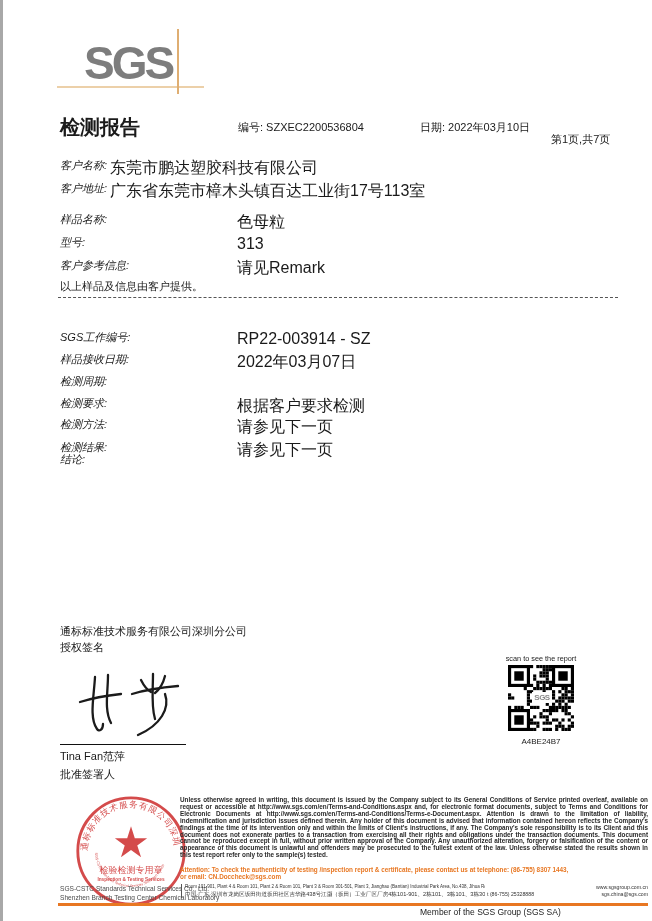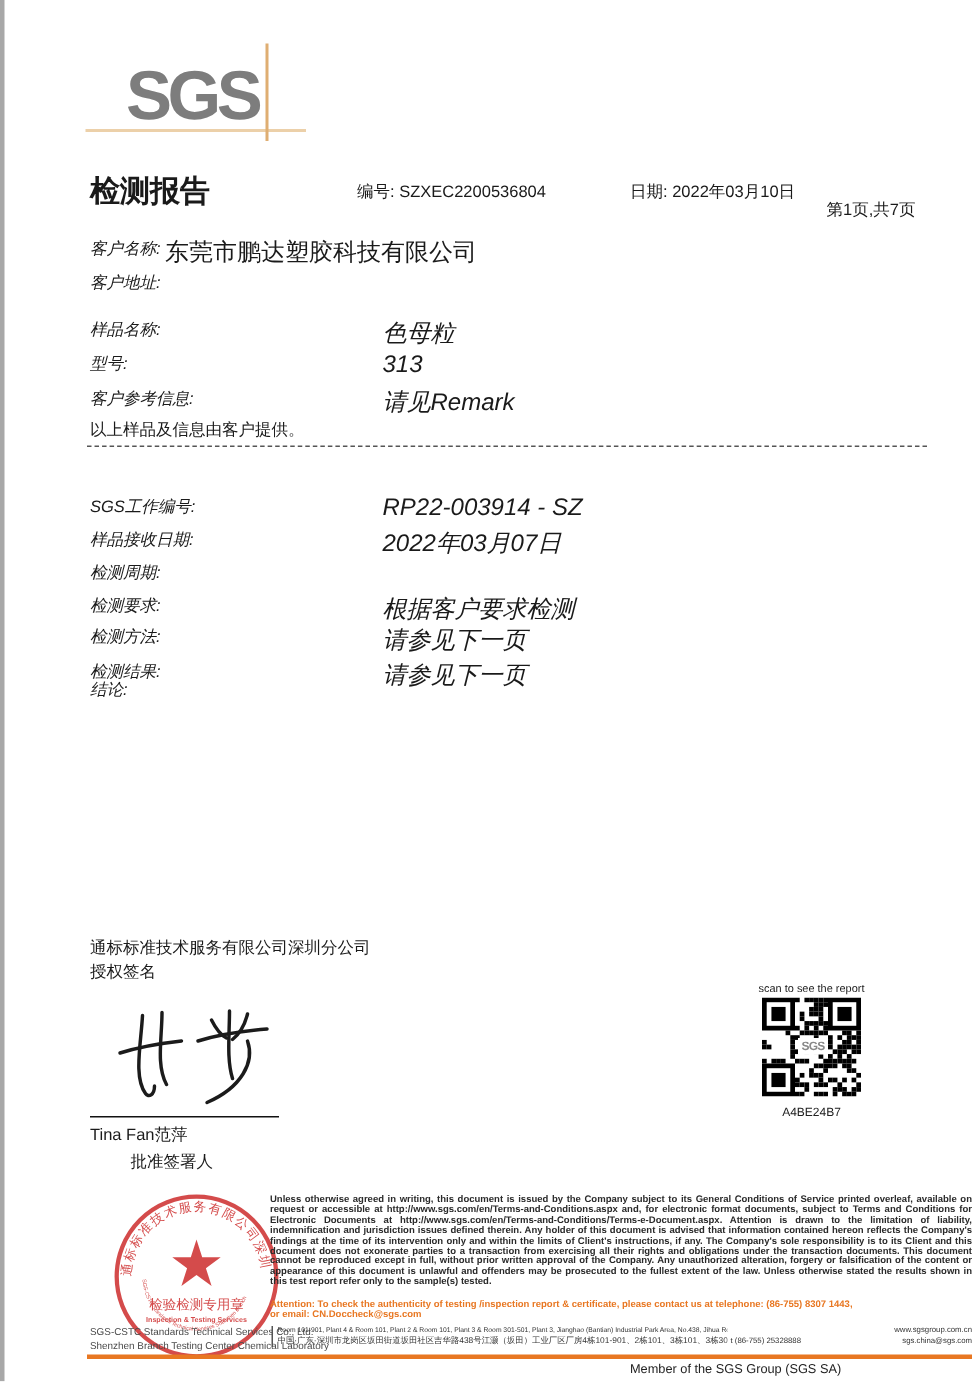--- a/index.html
+++ b/index.html
@@ -11,35 +11,35 @@
   #logo-text{left:84px;top:36px;font-size:46px;font-weight:bold;color:#7d7d7d;letter-spacing:-3px;}
   #logo-hline{left:57px;top:86px;width:147px;height:2px;background:#ecd0a9;}
   #logo-vline{left:177px;top:29px;width:2px;height:65px;background:#dfae72;}
   
   #report-title{left:60px;top:114px;font-size:20px;font-weight:bold;}
   .hmeta{top:120px;font-size:11px;}
   #hm-no{left:238px;} #hm-date{left:420px;} #hm-page{left:551px;margin-top:12px;}
   
   .lbl{left:60px;font-size:11px;font-style:italic;}
   .val{font-size:16px;}
-  .v1{left:110px;} .v2{left:255px;font-style:italic;}
+  .v1{left:110px;} .v2{left:237px;}
   .r0{top:158px}.r1{top:181px}
   .s0{top:212px}.s1{top:235px}.s2{top:258px}
   #sample-note{left:60px;top:279px;font-size:11px;}
   #divider{left:58px;top:297px;width:560px;border-top:1px dashed #555;}
   .g0{top:330px}.g1{top:352px}.g2{top:374px}.g3{top:396px}.g4{top:417px}.g5{top:440px}
   #conclusion-label{top:452px;}
   #conclusion-text{left:237px;top:448px;width:384px;font-size:11px;line-height:16.5px;text-align:justify;}
   
   #sig-company{left:60px;top:624px;font-size:11px;}
   #sig-auth{left:60px;top:640px;font-size:11px;text-align:right;}
   #signature-svg{left:68px;top:666px;}
   #sig-line{left:60px;top:744px;width:126px;height:1px;background:#111;}
   #sig-name{left:60px;top:749px;font-size:11px;}
-  #sig-role{left:60px;top:767px;font-size:11px;margin-left:27px;}
+  #sig-role{left:60px;top:767px;font-size:11px;}
   
   #qr-caption{left:500px;top:654px;width:82px;font-size:7.3px;text-align:center;color:#222;}
   #qr-wrap{left:508px;top:665px;width:66px;height:66px;}
   #qr-center{position:absolute;left:24px;top:27px;width:20px;height:11px;background:#fff;
              font-size:8px;font-weight:bold;color:#8a8a8a;text-align:center;line-height:11px;letter-spacing:-0.5px;}
   #qr-code-text{left:500px;top:737px;width:82px;font-size:8px;text-align:center;color:#222;}
   
   #stamp-svg{left:74px;top:794px;opacity:.88;}
   #disclaimer{left:180px;top:797px;width:468px;font-size:6.35px;line-height:6.9px;
               text-align:justify;color:#2a2a2a;font-weight:600;}
@@ -67,20 +67,21 @@
   <div id="logo-vline" class="abs"></div>
 
   <div id="report-title" class="abs">检测报告</div>
   <div id="hm-no" class="abs hmeta">编号: SZXEC2200536804</div>
   <div id="hm-date" class="abs hmeta">日期: 2022年03月10日</div>
   <div id="hm-page" class="abs hmeta">第1页,共7页</div>
 
   <div class="abs lbl r0">客户名称:</div>
   <div class="abs val v1 r0">东莞市鹏达塑胶科技有限公司</div>
   <div class="abs lbl r1">客户地址:</div>
+  <div class="abs val v1 r1">广东省东莞市樟木头镇百达工业街17号113室</div>
 
   <div class="abs lbl s0">样品名称:</div>
   <div class="abs val v2 s0">色母粒</div>
   <div class="abs lbl s1">型号:</div>
   <div class="abs val v2 s1">313</div>
   <div class="abs lbl s2">客户参考信息:</div>
   <div class="abs val v2 s2">请见Remark</div>
   <div id="sample-note" class="abs">以上样品及信息由客户提供。</div>
 
   <div id="divider" class="abs"></div>

